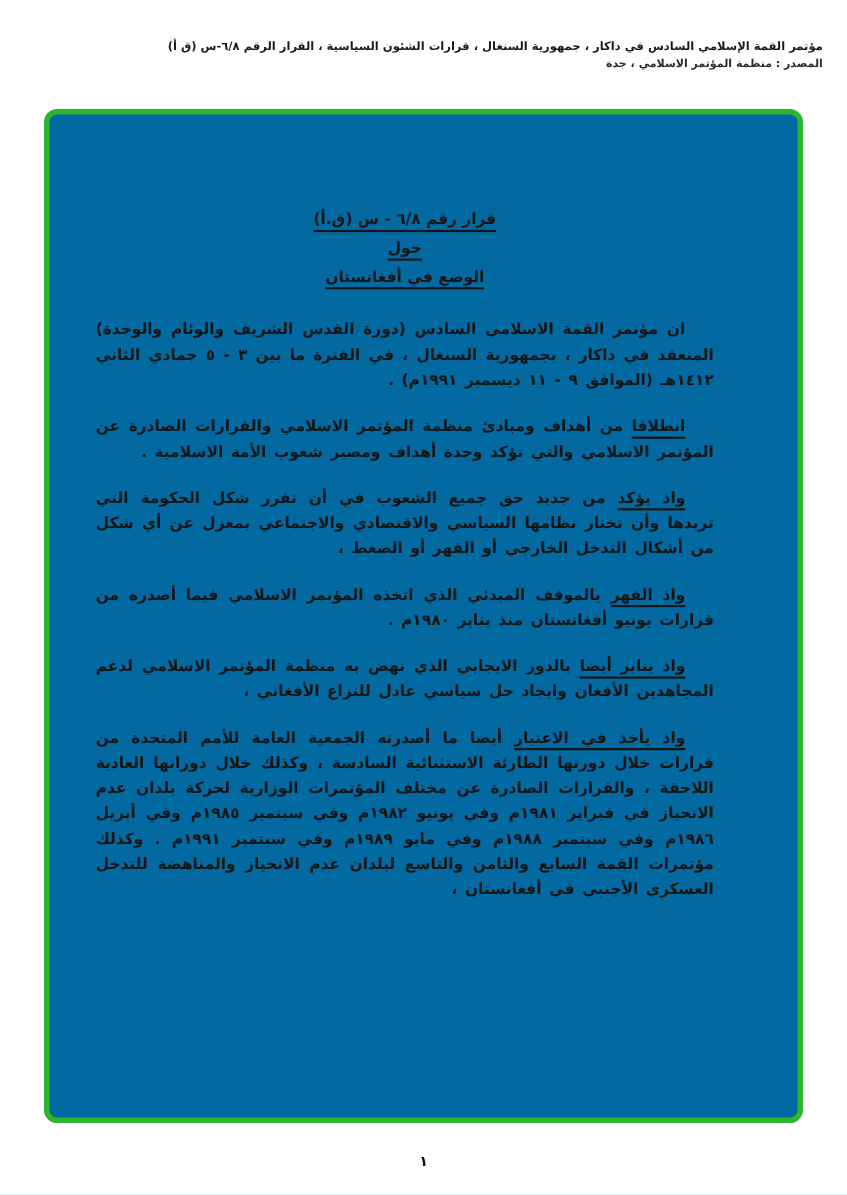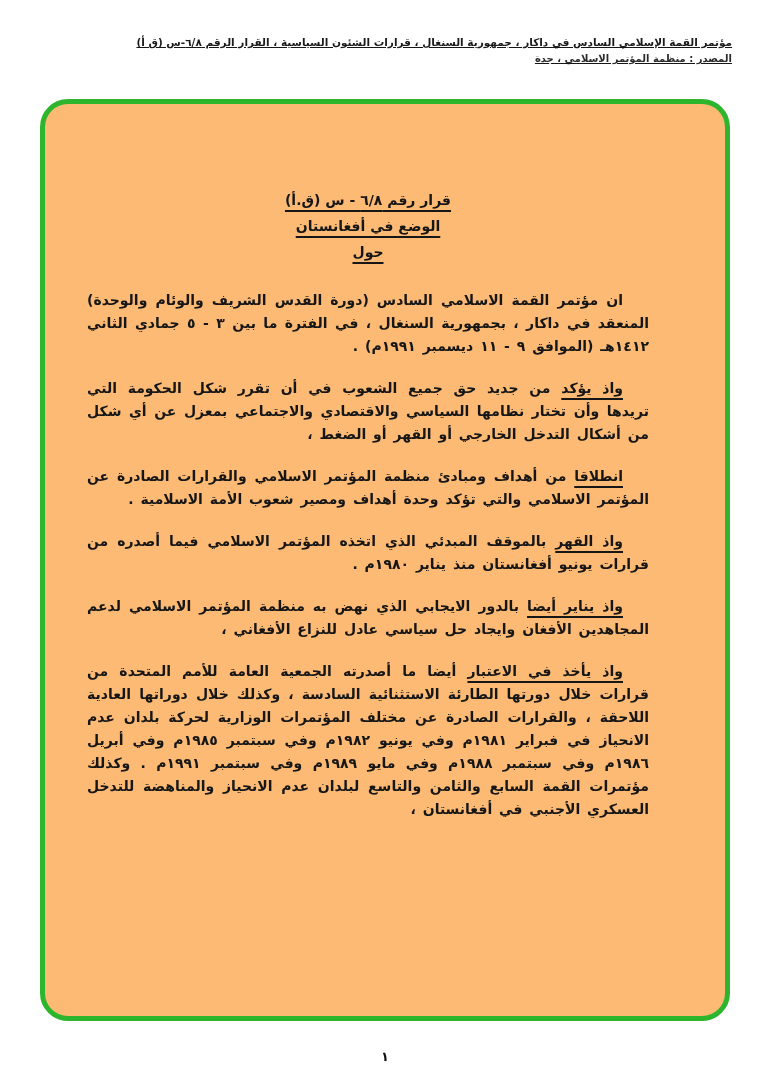--- a/index.html
+++ b/index.html
@@ -11,24 +11,23 @@
     overflow: hidden;
     font-family: "DejaVu Sans", sans-serif;
     color: #161616;
   }
 
   
   .page-header {
     position: absolute;
     top: 36px;
     left: 40px;
-    right: 38px;
+    right: 22px;
     direction: rtl;
     text-align: right;
-    text-decoration: underline;
   }
   .header-line1 {
     font-size: 10.5px;
     font-weight: bold;
     letter-spacing: 0;
     color: #1a1a1a;
     white-space: nowrap;
   }
   .header-line2 {
     margin-top: 5px;
@@ -38,22 +37,22 @@
   }
 
   
   .frame {
     position: absolute;
     left: 40px;
     top: 99px;
     width: 690px;
     height: 922px;
     border: 5px solid #2db52d;
-    border-radius: 28px;
-    background: #fdba74;
+    border-radius: 12px;
+    background: #0369a1;
   }
 
   .content {
     direction: rtl;
     padding: 84px 76px 0 42px;
     font-size: 14px;
     font-weight: bold;
     line-height: 23px;
     text-align: justify;
   }
@@ -103,37 +102,37 @@
   </header>
 
   <div class="frame">
     <div class="content">
 
       <div class="title-block">
         <div class="title-line">
           <span class="u">قرار رقم ٦/٨ - س  (ق.أ)</span>
         </div>
         <div class="title-line">
-          <span class="u">الوضع في أفغانستان</span>
+          <span class="u">حول</span>
         </div>
         <div class="title-line">
-          <span class="u">حول</span>
+          <span class="u">الوضع في أفغانستان</span>
         </div>
       </div>
 
       <p class="para">
         <span class="lead"></span><span>ان مؤتمر القمة الاسلامي السادس (دورة القدس الشريف والوئام والوحدة) المنعقد في داكار ، بجمهورية السنغال ، في الفترة ما بين ٣ - ٥ جمادي الثاني ١٤١٢هـ (الموافق ٩ - ١١ ديسمبر ١٩٩١م) .</span>
       </p>
 
       <p class="para">
-        <span class="lead">واذ يؤكد</span><span> من جديد حق جميع الشعوب في أن تقرر شكل الحكومة التي تريدها وأن تختار نظامها السياسي والاقتصادي والاجتماعي بمعزل عن أي شكل من أشكال التدخل الخارجي أو القهر أو الضغط ،</span>
+        <span class="lead">انطلاقا</span><span> من أهداف ومبادئ منظمة المؤتمر الاسلامي والقرارات الصادرة عن المؤتمر الاسلامي والتي تؤكد وحدة أهداف ومصير شعوب الأمة الاسلامية .</span>
       </p>
 
       <p class="para">
-        <span class="lead">انطلاقا</span><span> من أهداف ومبادئ منظمة المؤتمر الاسلامي والقرارات الصادرة عن المؤتمر الاسلامي والتي تؤكد وحدة أهداف ومصير شعوب الأمة الاسلامية .</span>
+        <span class="lead">واذ يؤكد</span><span> من جديد حق جميع الشعوب في أن تقرر شكل الحكومة التي تريدها وأن تختار نظامها السياسي والاقتصادي والاجتماعي بمعزل عن أي شكل من أشكال التدخل الخارجي أو القهر أو الضغط ،</span>
       </p>
 
       <p class="para">
         <span class="lead">واذ القهر</span><span> بالموقف المبدئي الذي اتخذه المؤتمر الاسلامي فيما أصدره من قرارات يونيو أفغانستان منذ يناير ١٩٨٠م .</span>
       </p>
 
       <p class="para">
         <span class="lead">واذ يناير أيضا</span><span> بالدور الايجابي الذي نهض به منظمة المؤتمر الاسلامي لدعم المجاهدين الأفغان وايجاد حل سياسي عادل للنزاع الأفغاني ،</span>
       </p>
 

